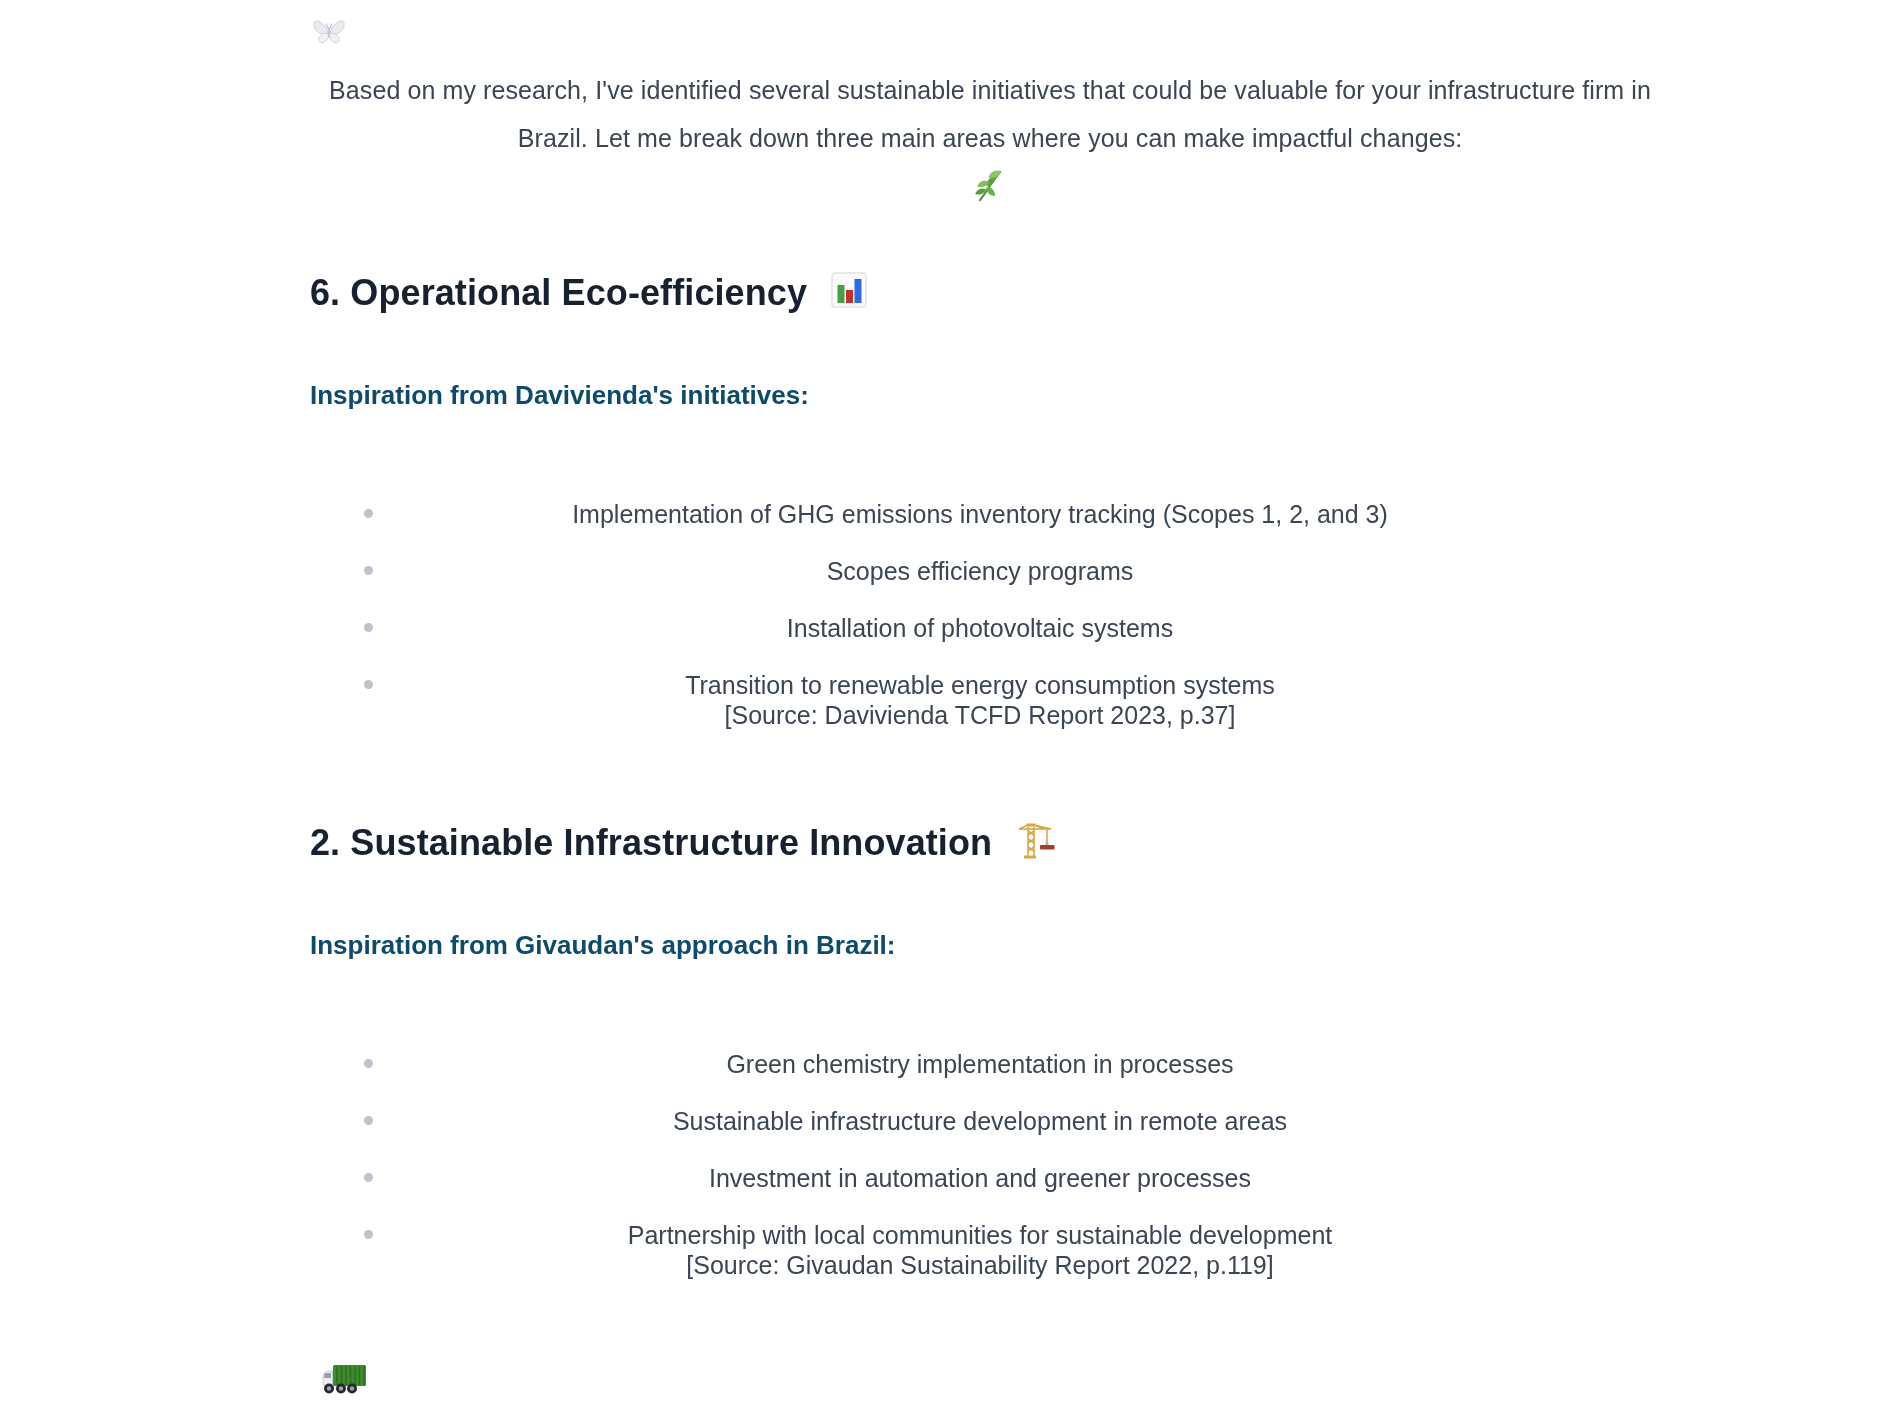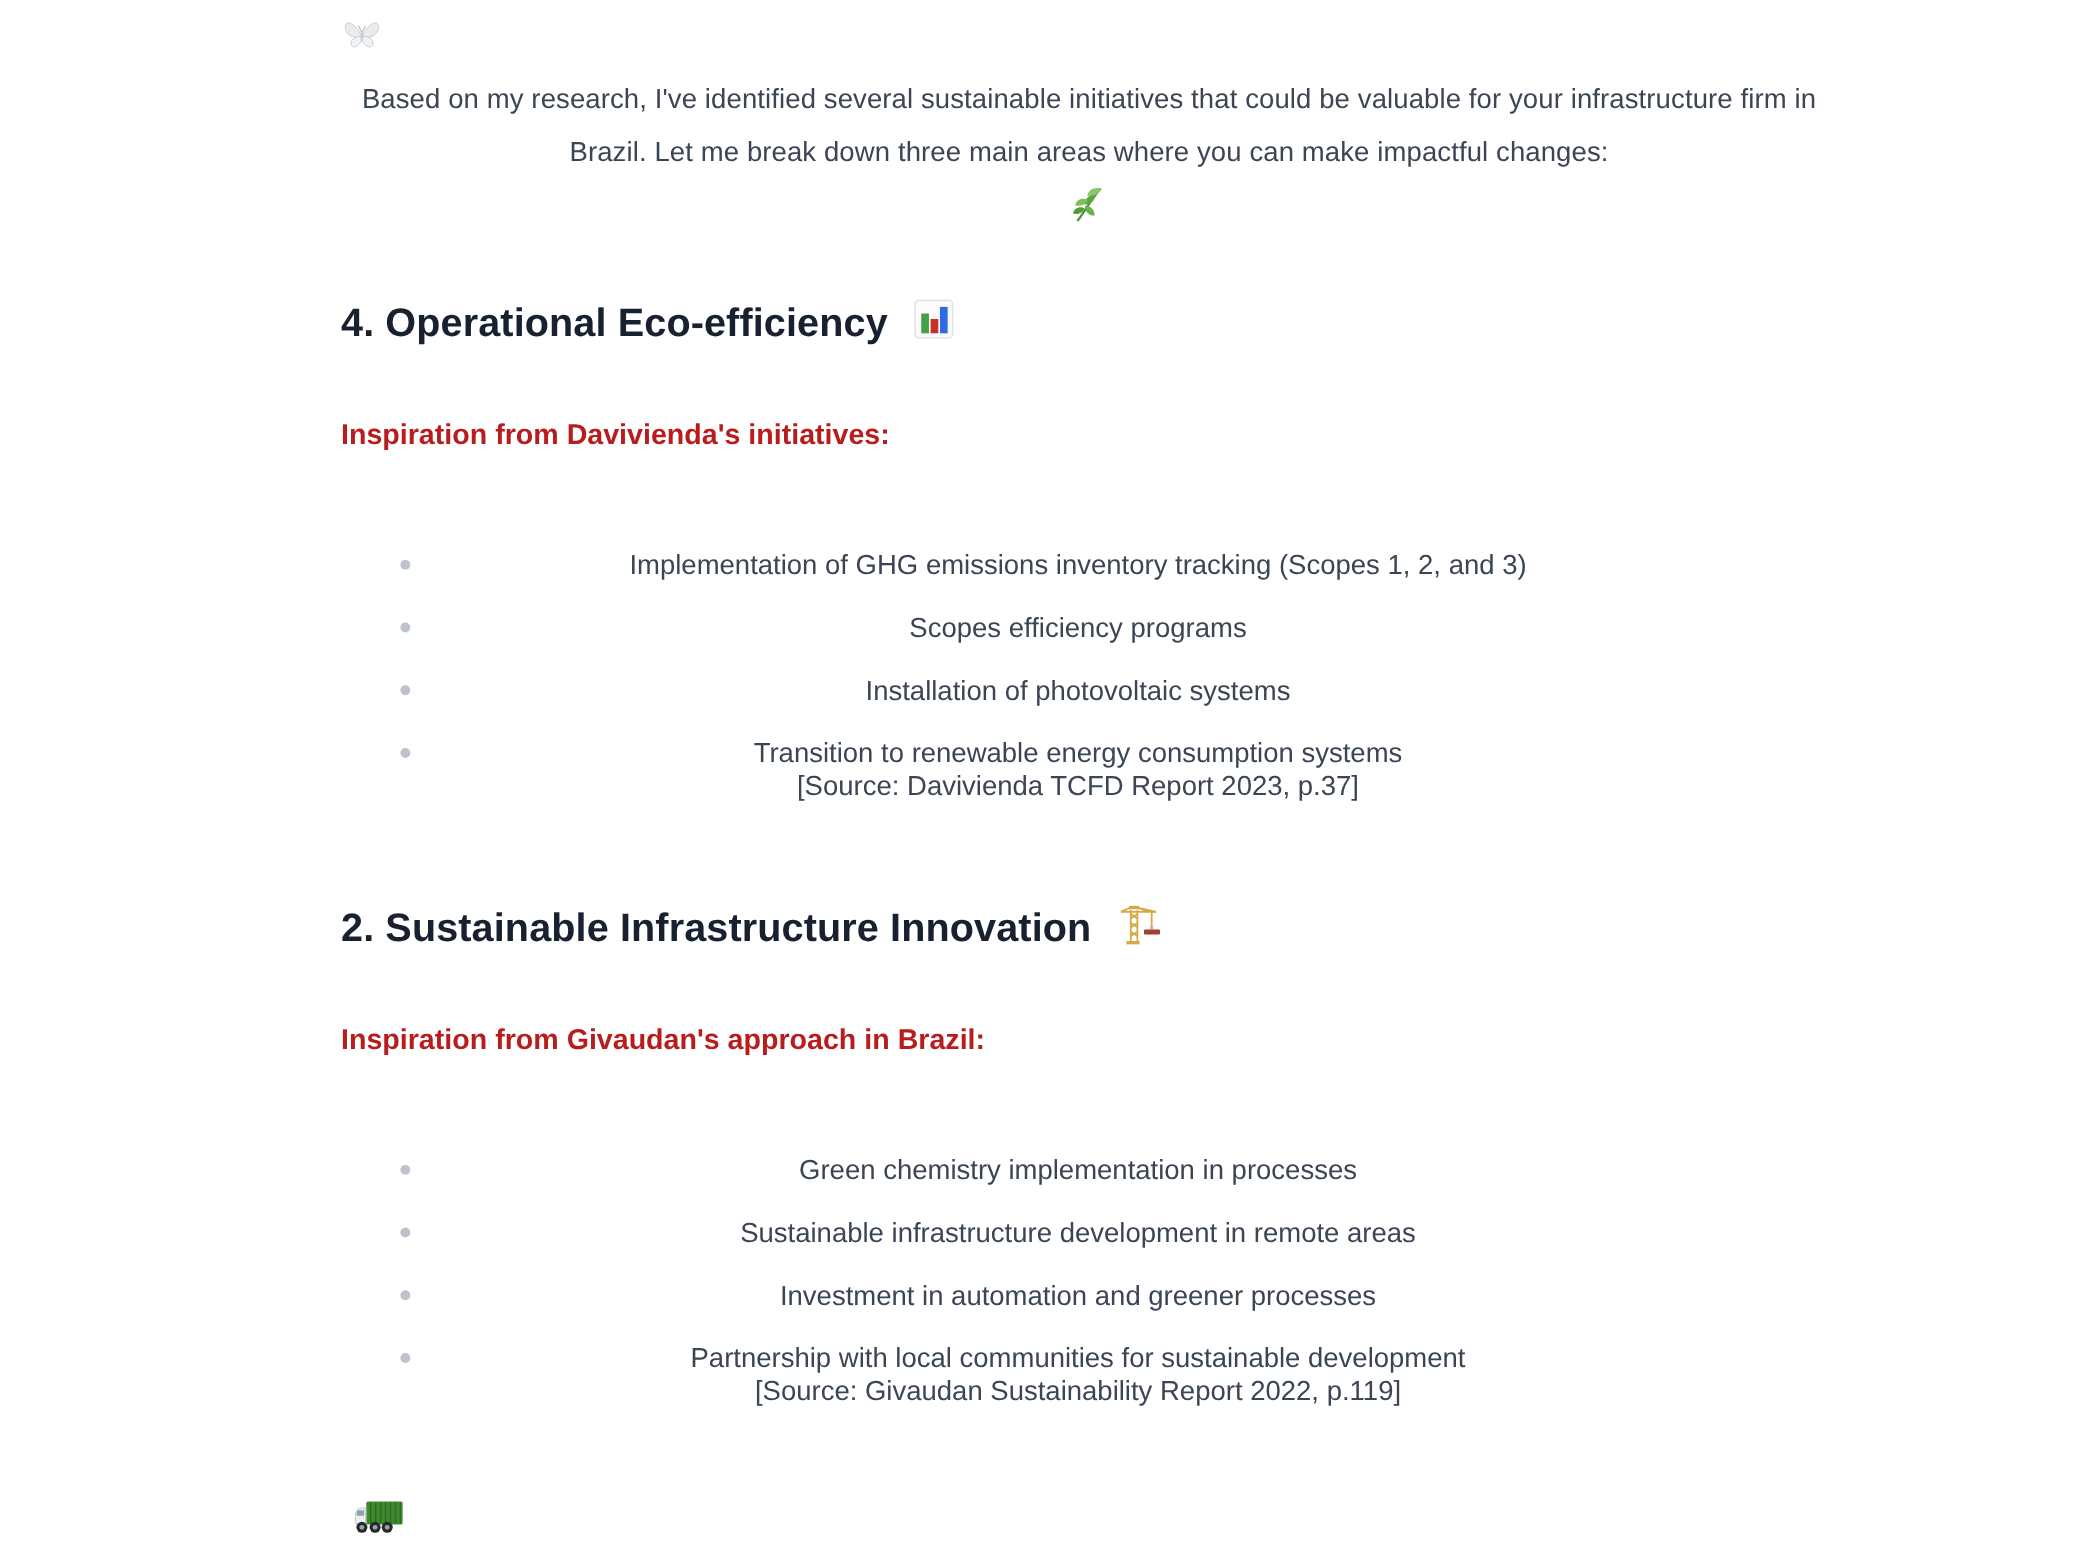--- a/index.html
+++ b/index.html
@@ -49,21 +49,21 @@
   .heading-emoji {
     display: inline-block;
     vertical-align: -5px;
     margin-left: 12px;
   }
   .sub {
     margin: 0 0 88px 0;
     font-size: 26px;
     line-height: 32px;
     font-weight: 700;
-    color: #b91c1c;
+    color: #0c4a6e;
   }
   ul.bullets {
     margin: 0;
     padding: 0 0 0 80px;
     list-style: none;
     text-align: center;
   }
   ul.bullets li {
     position: relative;
     margin-bottom: 27px;
@@ -111,21 +111,21 @@
         <path d="M22 11 C17 10.5 13.5 13.5 13.5 19 C19 19 22 15.5 22 11 Z" fill="#5ca33e"></path>
         <path d="M16 15 C11 12.5 6.5 14.5 5 19.5 C10.5 21 14.8 18.8 16 15 Z" fill="#7ec05c"></path>
         <path d="M13 22 C8.5 20 4.5 22 3 26.5 C8 28 11.8 25.8 13 22 Z" fill="#569b3b"></path>
         <path d="M13.5 20 C18.5 20 21.8 23.2 21.8 28.5 C16.3 28.5 13.5 25 13.5 20 Z" fill="#6ab24a"></path>
       </svg>
     </span>
   </p>
 
   <section class="section">
     <h3>
-      <span>4. Operational Eco-efficiency</span>
+      <span>6. Operational Eco-efficiency</span>
       <svg class="heading-emoji" width="40" height="40" viewBox="0 0 40 40">
         <rect x="3" y="3" width="34" height="34" rx="3" fill="#fbfbfc" stroke="#e2e4e8" stroke-width="1.5"></rect>
         <rect x="8.5" y="15" width="7" height="18" fill="#43a047"></rect>
         <rect x="17" y="20" width="7" height="13" fill="#c62f2a"></rect>
         <rect x="25.5" y="9" width="7" height="24" fill="#2d6ae3"></rect>
       </svg>
     </h3>
     <p class="sub">Inspiration from Davivienda's initiatives:</p>
     <ul class="bullets">
       <li>

